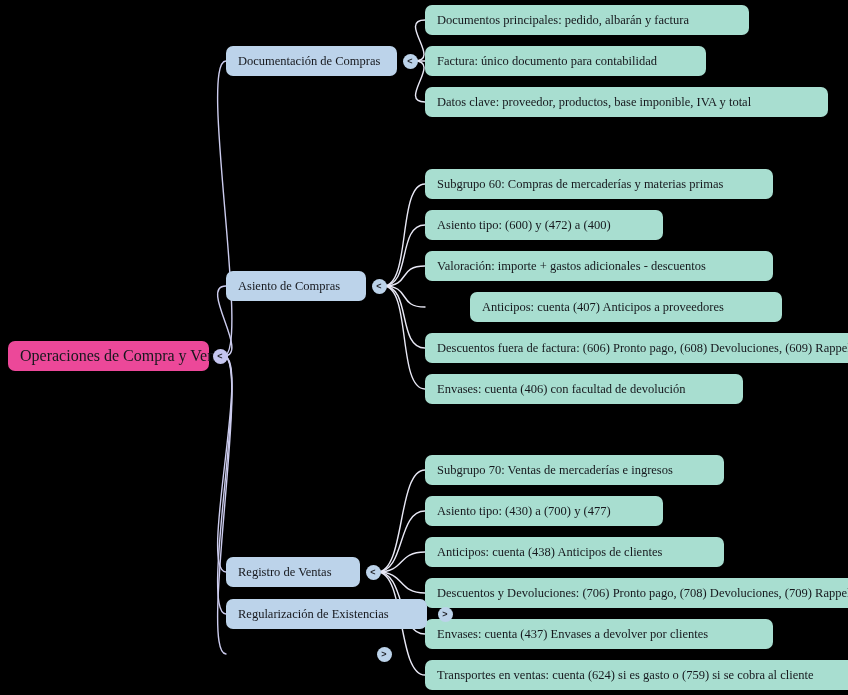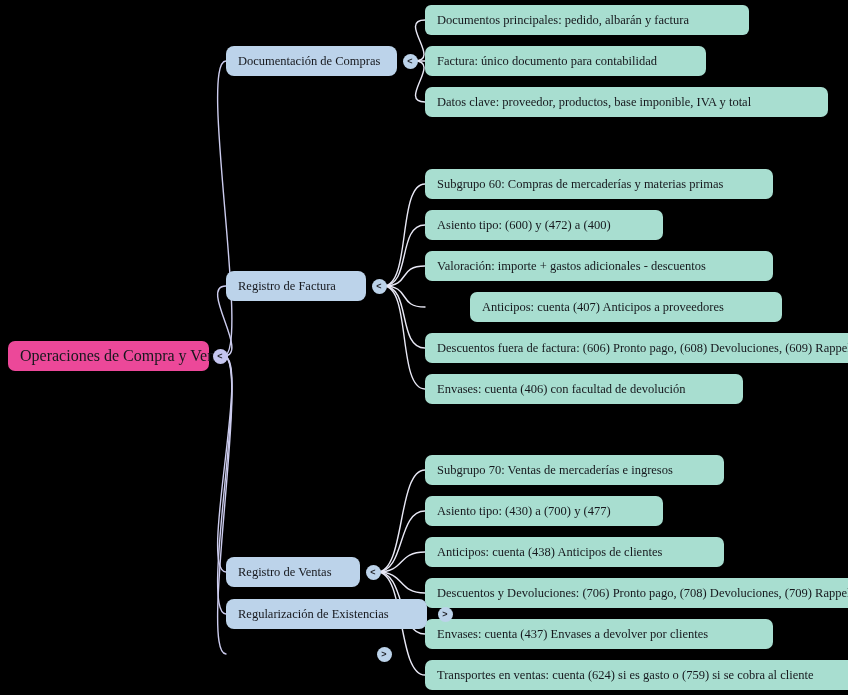--- a/index.html
+++ b/index.html
@@ -41,21 +41,20 @@
     color: #16181d;
     padding: 0 12px;
     height: 30px;
   }
   .node-root {
     background: #ec4899;
     font-size: 16px;
   }
   .node-branch {
     background: #bcd3ea;
-    border-radius: 8px;
   }
   .node-leaf {
     background: #a8ded0;
   }
   .toggle {
     position: absolute;
     width: 15px;
     height: 15px;
     border-radius: 50%;
     display: flex;
@@ -102,31 +101,31 @@
       <path d="M 223.5 356 C 251.5 356, 198 654, 226 654" fill="none" stroke="#ccccee" stroke-width="1.4" stroke-linecap="round"></path>
     </svg>
 <div class="node node-root" style="left: 8px; top: 341px; width: 201px;">
       <span>Operaciones de Compra y Venta</span>
     </div>
     <div class="toggle toggle-root" style="left: 212.5px; top: 348.5px;">&lt;</div>
     <div class="node node-branch" style="left: 226px; top: 46px; width: 171px;">
       <span>Documentación de Compras</span>
     </div>
     <div class="toggle toggle-branch" style="left: 402.5px; top: 53.5px;">&lt;</div>
-    <div class="node node-leaf" style="left: 425px; top: 5px; width: 324px; border-radius: 6px;">
+    <div class="node node-leaf" style="left: 425px; top: 5px; width: 324px;">
       <span>Documentos principales: pedido, albarán y factura</span>
     </div>
     <div class="node node-leaf" style="left: 425px; top: 46px; width: 281px;">
       <span>Factura: único documento para contabilidad</span>
     </div>
     <div class="node node-leaf" style="left: 425px; top: 87px; width: 403px;">
       <span>Datos clave: proveedor, productos, base imponible, IVA y total</span>
     </div>
     <div class="node node-branch" style="left: 226px; top: 271px; width: 140px;">
-      <span>Registro de Factura</span>
+      <span>Asiento de Compras</span>
     </div>
     <div class="toggle toggle-branch" style="left: 371.5px; top: 278.5px;">&lt;</div>
     <div class="node node-leaf" style="left: 425px; top: 169px; width: 348px;">
       <span>Subgrupo 60: Compras de mercaderías y materias primas</span>
     </div>
     <div class="node node-leaf" style="left: 425px; top: 210px; width: 238px;">
       <span>Asiento tipo: (600) y (472) a (400)</span>
     </div>
     <div class="node node-leaf" style="left: 425px; top: 251px; width: 348px;">
       <span>Valoración: importe + gastos adicionales - descuentos</span>

